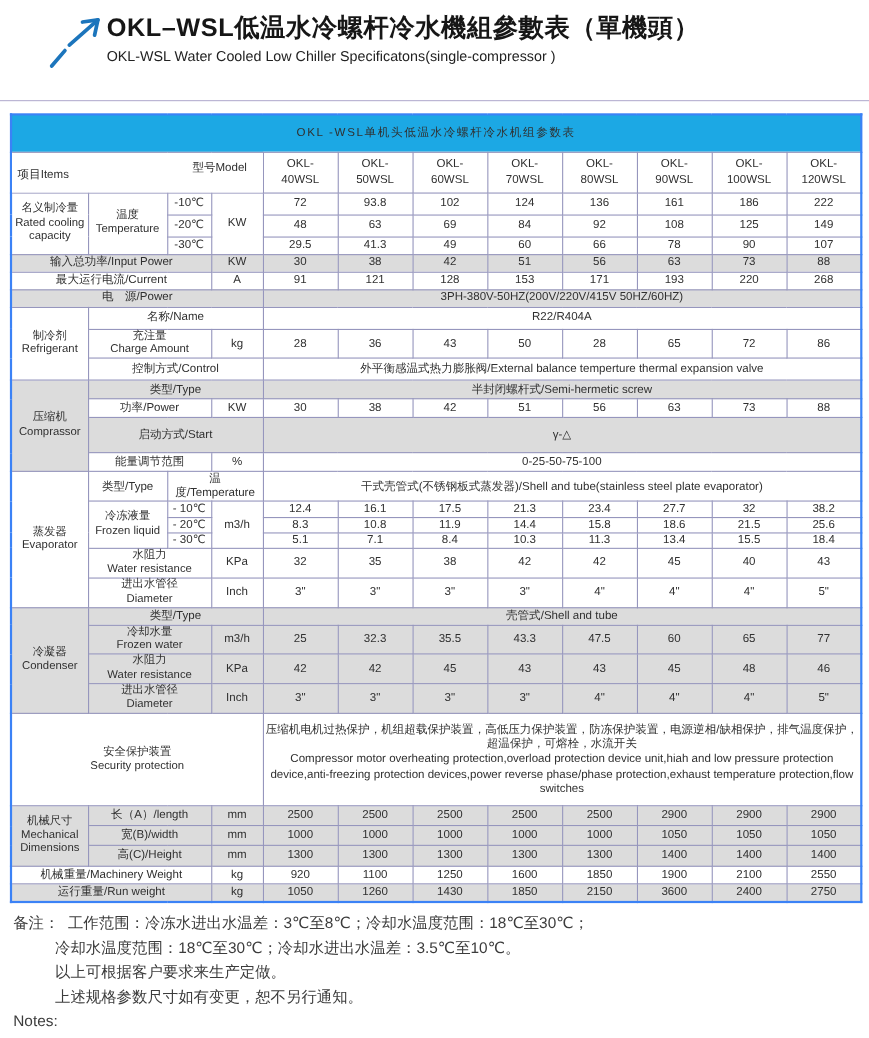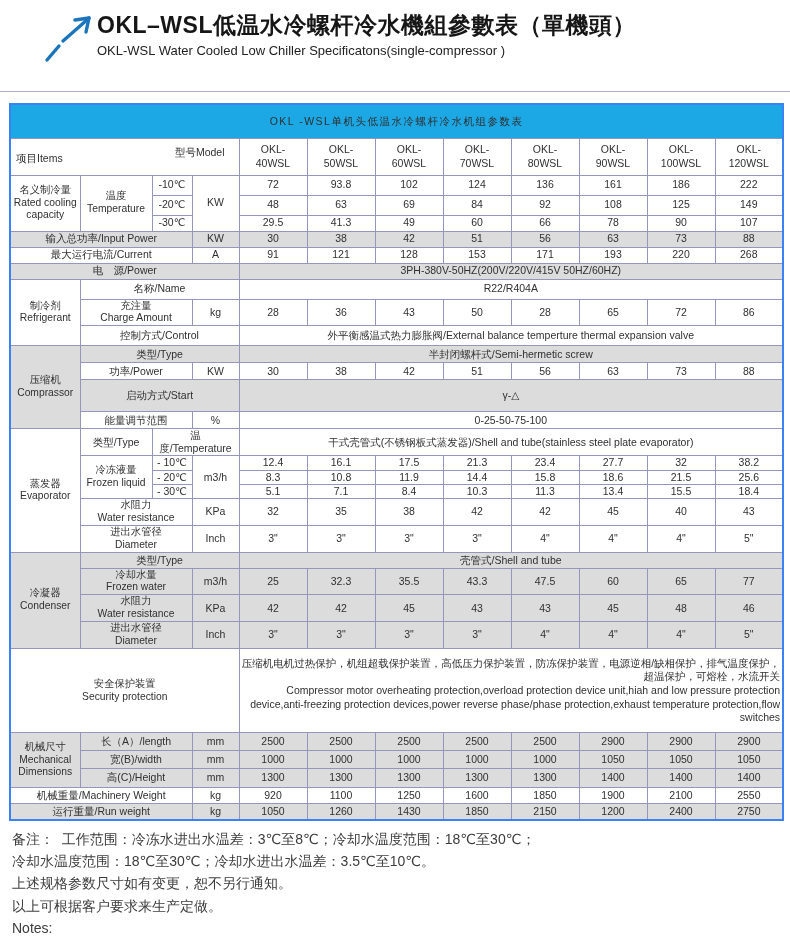--- a/index.html
+++ b/index.html
@@ -20,26 +20,26 @@
   tr.g td{background:#DCDCDC;}
   td.g{background:#DCDCDC !important;}
   td.banner{background:#1CA8E4 !important;color:#fff;font-size:15px;letter-spacing:1.5px;border:1px solid #1CA8E4;}
   td.model{white-space:pre-line;font-size:11px;background:#DCDCDC;}
   td.corner{position:relative;background-color:#DCDCDC;
     background-image:linear-gradient(to bottom right,transparent 49.6%,#8f8f8f 49.6%,#8f8f8f 50.4%,transparent 50.4%);}
   .c-items{position:absolute;left:5px;top:58%;transform:translateY(-50%);font-size:10.5px;}
   .c-model{position:absolute;right:14px;top:40%;transform:translateY(-50%);font-size:10.5px;}
   td .zh,td .en{display:block;font-size:10.3px;line-height:1.25;}
   td.sec{text-align:left;padding:4px 7px;line-height:1.55;font-size:10.4px;}
-  td.sec div{margin:1px 0;text-align:right;}
+  td.sec div{margin:1px 0;}
 
   
   .notes{margin:7px 0 0 12px;font-size:14px;color:#3c3c3c;line-height:1.6;}
   .notes div{white-space:pre-wrap;}
-  .ind{}
+  .ind{margin-left:38px;}
   .ind-s{margin-left:11px;}
 </style>
 </head>
 <body>
 
 <div class="page-head">
   <div class="arrow-wrap">
     <svg width="58" height="52" viewBox="0 0 58 52">
       <g stroke="#1C75BC" stroke-width="3.4" fill="none" stroke-linecap="round">
         <line x1="5" y1="48" x2="17" y2="34"></line>
@@ -426,28 +426,28 @@
         <td>2550</td>
       </tr>
   <tr class="g" style="height:16px">
     <td colspan="3">运行重量/Run weight</td>
     <td>kg</td>
   <td>1050</td>
         <td>1260</td>
         <td>1430</td>
         <td>1850</td>
         <td>2150</td>
-        <td>1200</td>
+        <td>3600</td>
         <td>2400</td>
         <td>2750</td>
       </tr>
 </tbody>
   </table>
 
 <div class="notes">
   <div>备注：  工作范围：冷冻水进出水温差：3℃至8℃；冷却水温度范围：18℃至30℃；</div>
   <div class="ind">冷却水温度范围：18℃至30℃；冷却水进出水温差：3.5℃至10℃。</div>
+  <div class="ind">以上可根据客户要求来生产定做。</div>
   <div class="ind">上述规格参数尺寸如有变更，恕不另行通知。</div>
-  <div class="ind">以上可根据客户要求来生产定做。</div>
   <div>Notes:</div>
   <div class="ind-s">Cooling water temperature  range: 18 ℃ to 30 ℃;</div>
 
 </div>
 
 </body></html>

